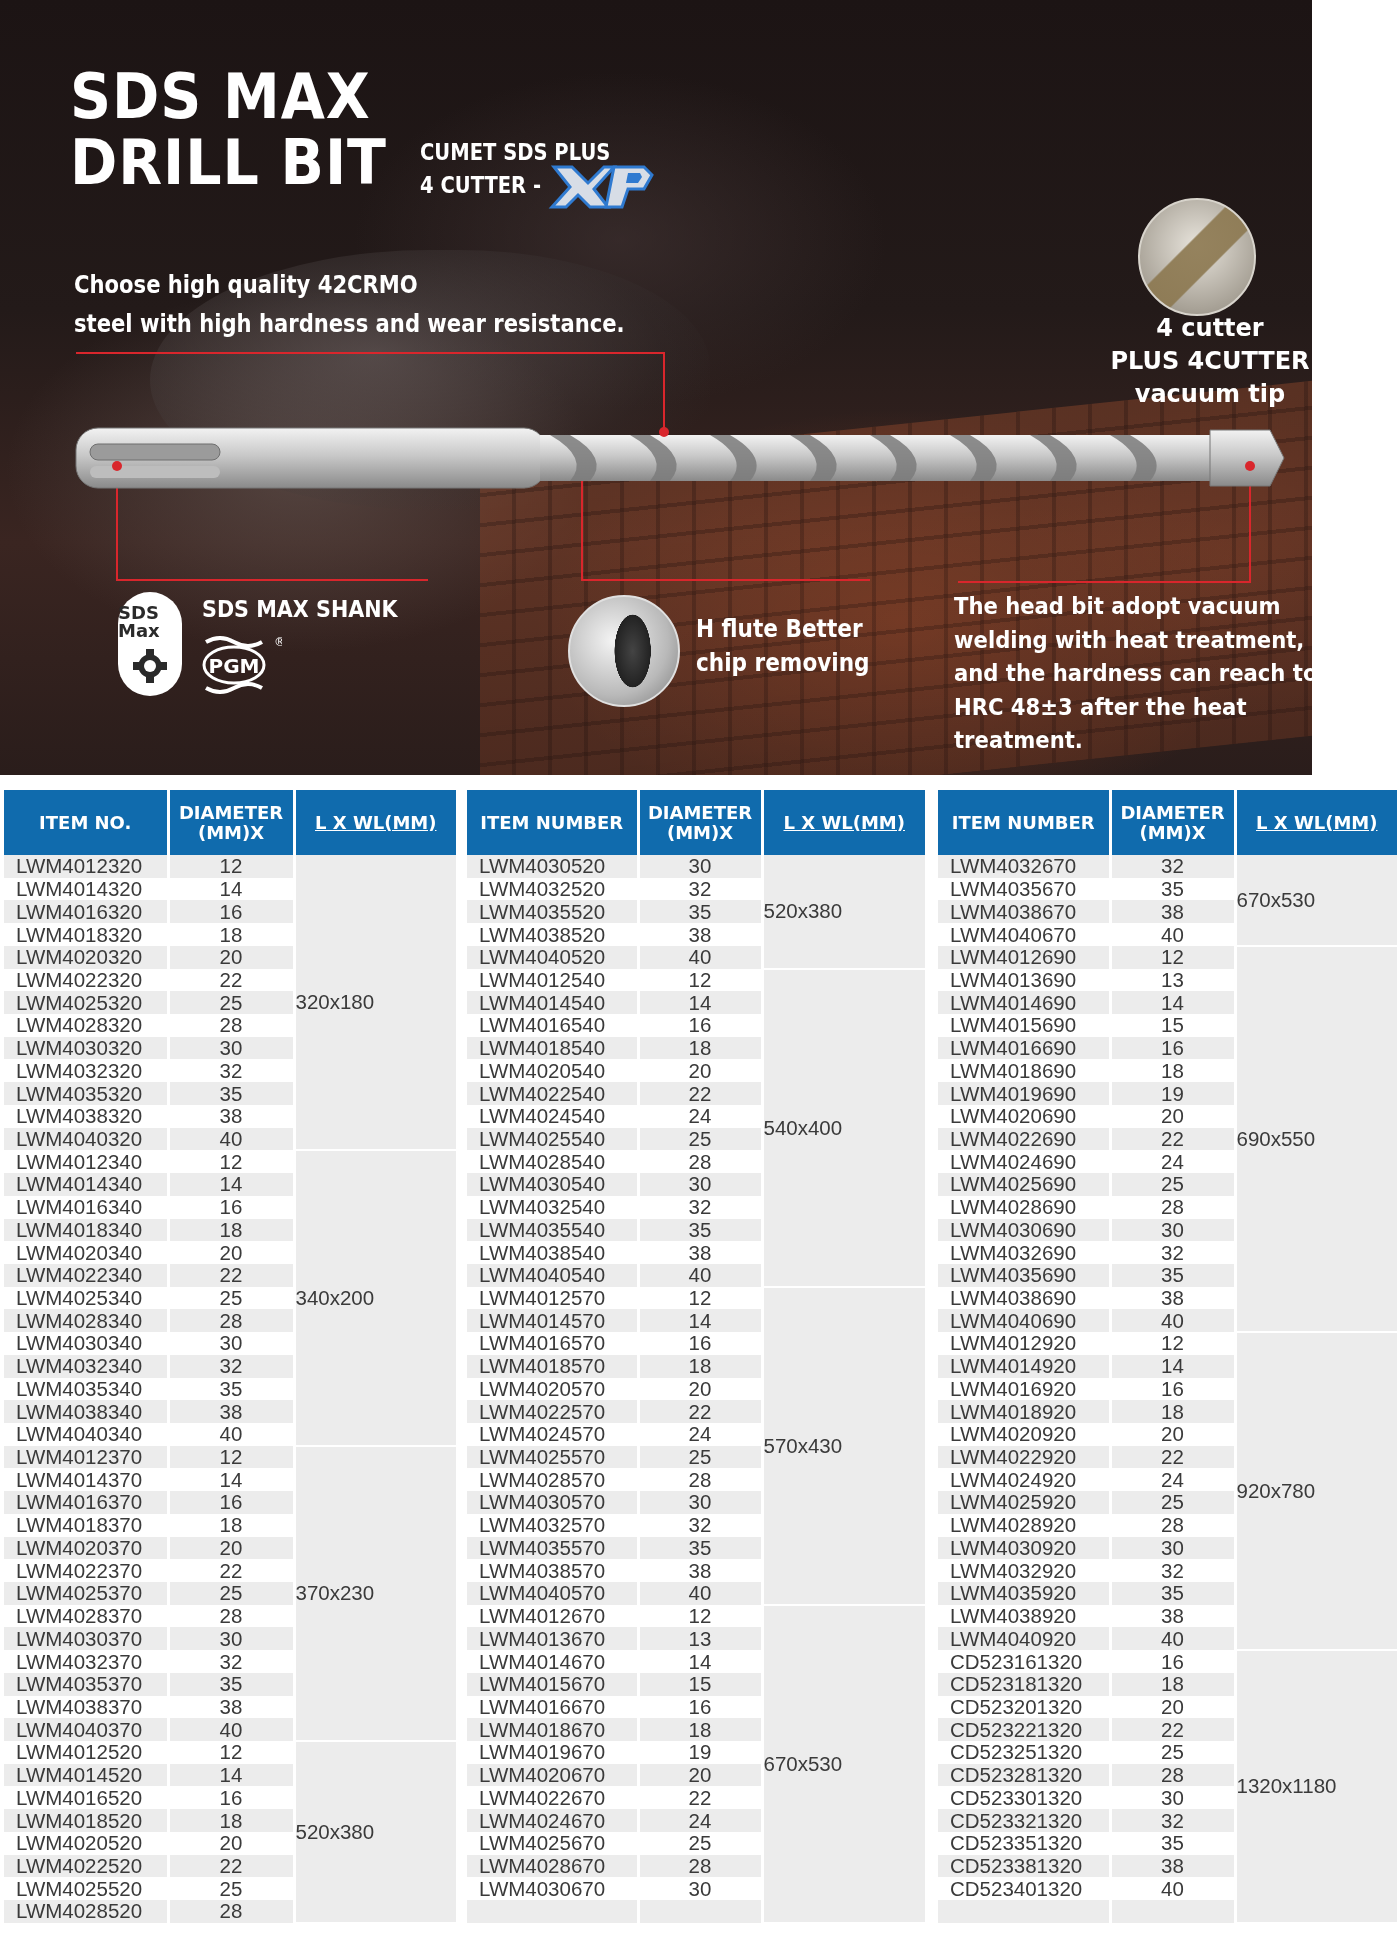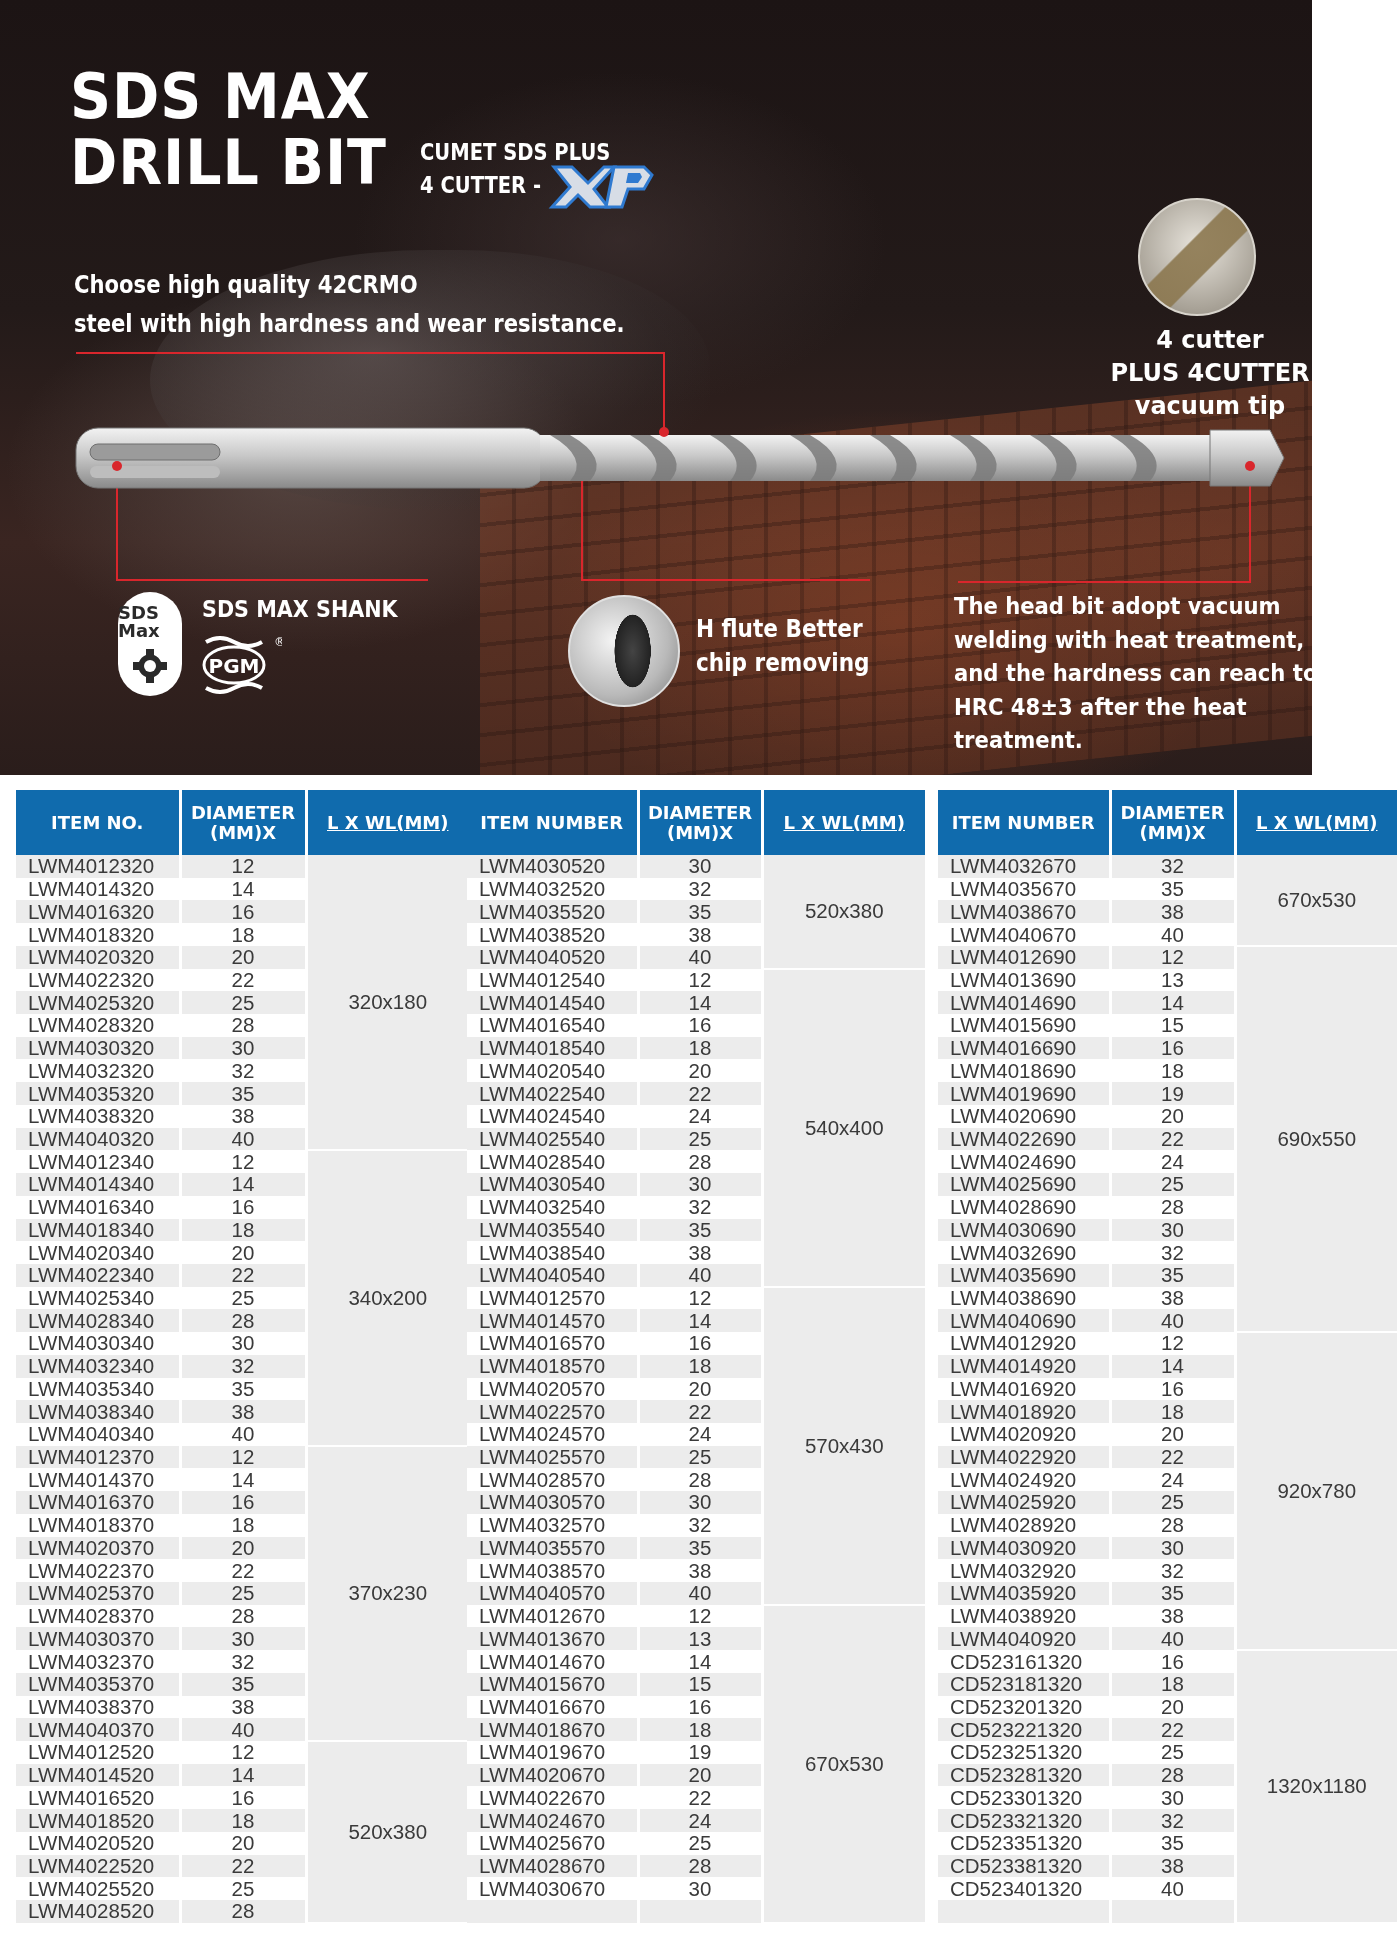--- a/index.html
+++ b/index.html
@@ -51,21 +51,21 @@
   .callouts { position: absolute; left: 0; top: 0; width: 1397px; height: 775px; }
   .drillbit { position: absolute; left: 70px; top: 410px; width: 1220px; height: 110px; }
   .tip-circle {
     position: absolute; left: 1138px; top: 198px; width: 118px; height: 118px; border-radius: 50%;
     background:
       linear-gradient(135deg, rgba(0,0,0,0) 40%, rgba(140,120,80,0.9) 41% 60%, rgba(0,0,0,0) 61%),
       radial-gradient(circle at 50% 40%, #e8e4dc, #a9a398 70%, #8b857a);
     border: 2px solid #d8d4cc;
   }
   .tip-text {
-    position: absolute; left: 1090px; top: 324px; width: 240px; text-align: center; color: #ffffff;
+    position: absolute; left: 1090px; top: 312px; width: 240px; text-align: center; color: #ffffff;
     font-family: "DejaVu Sans", sans-serif; font-weight: 700; font-size: 24px; line-height: 33px;
   }
   .sds-badge {
     position: absolute; left: 118px; top: 592px; width: 64px; height: 104px;
     border-radius: 32px; background: #ffffff; color: #2a2a2a; text-align: left;
     font-family: "DejaVu Sans", sans-serif; font-weight: 700; font-size: 18px; line-height: 18px; padding-top: 12px;
   }
   .sds-badge .gear { display: block; margin: 6px auto 0; width: 40px; height: 40px; }
   .pgm-logo { position: absolute; left: 200px; top: 632px; width: 82px; height: 66px; }
   .shank-text {
@@ -101,25 +101,25 @@
     text-align: center; vertical-align: middle; border-right: 3px solid #ffffff;
   }
   .table th:last-child { border-right: none; text-decoration: underline; }
   .table td {
     height: 22.73px; padding: 0; font-size: 20.5px; line-height: 20px; color: #3a3a3a;
     vertical-align: middle; white-space: nowrap;
   }
   .table td.item { padding-left: 12px; text-align: left; border-right: 3px solid #ffffff; }
   .table td.dia { text-align: center; border-right: 3px solid #ffffff; }
   .table td.size {
-    text-align: center; background: #ececec; border-bottom: 2px solid #ffffff; font-size: 20.5px; margin-top: 32px;
+    text-align: left; background: #ececec; border-bottom: 2px solid #ffffff; font-size: 20.5px; margin-top: 32px;
   }
   .table tr.odd td.item, .table tr.odd td.dia { background: #ececec; }
   .table tr.even td.item, .table tr.even td.dia { background: #ffffff; }
-  .t1 { left: 16px; width: 452px; padding-left: 48px; }
+  .t1 { left: 4px; width: 452px; padding-left: 48px; }
   .t1 col.c1 { width: 164px; } .t1 col.c2 { width: 126px; } .t1 col.c3 { width: 162px; }
   .t2 { left: 467px; width: 458px; }
   .t2 col.c1 { width: 171px; } .t2 col.c2 { width: 124px; } .t2 col.c3 { width: 163px; }
   .t3 { left: 938px; width: 459px; }
   .t3 col.c1 { width: 172px; } .t3 col.c2 { width: 125px; } .t3 col.c3 { width: 162px; }
 </style>
 </head>
 <body>
 
 <div class="banner">

